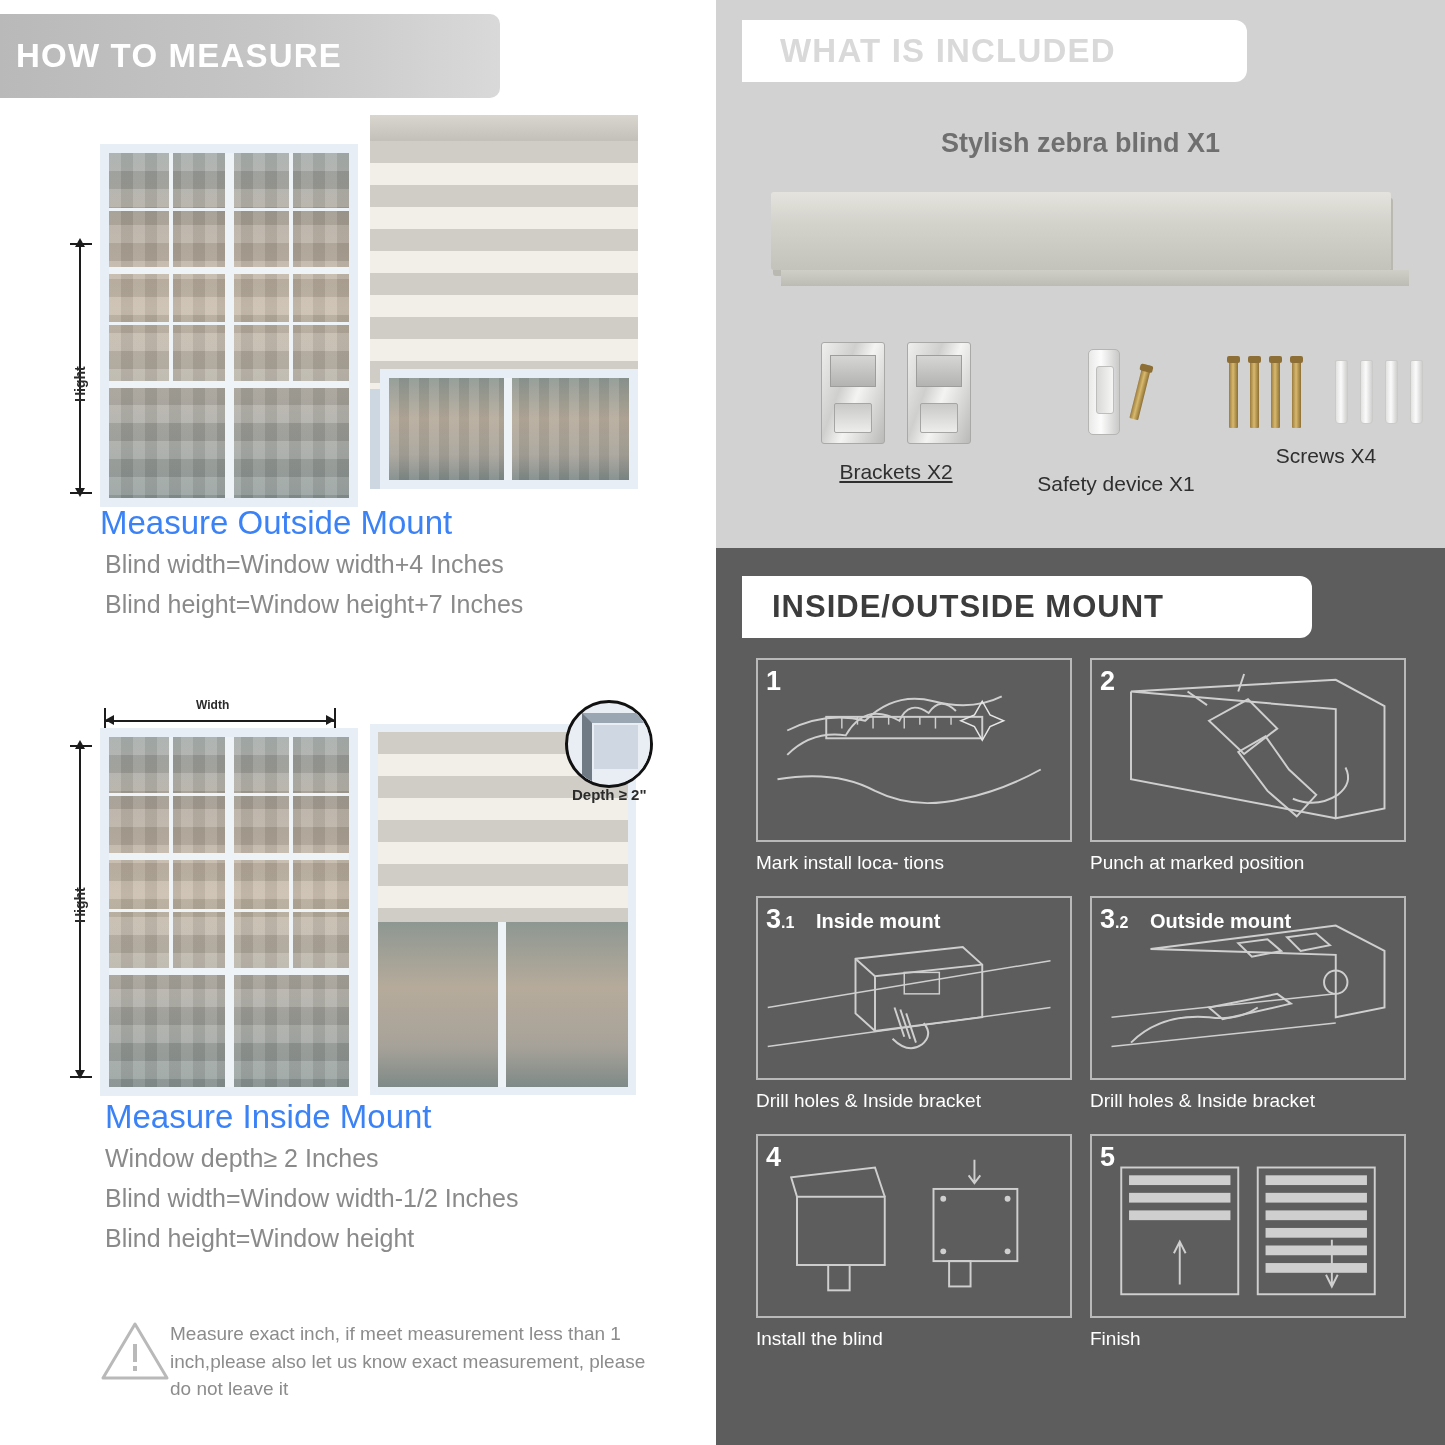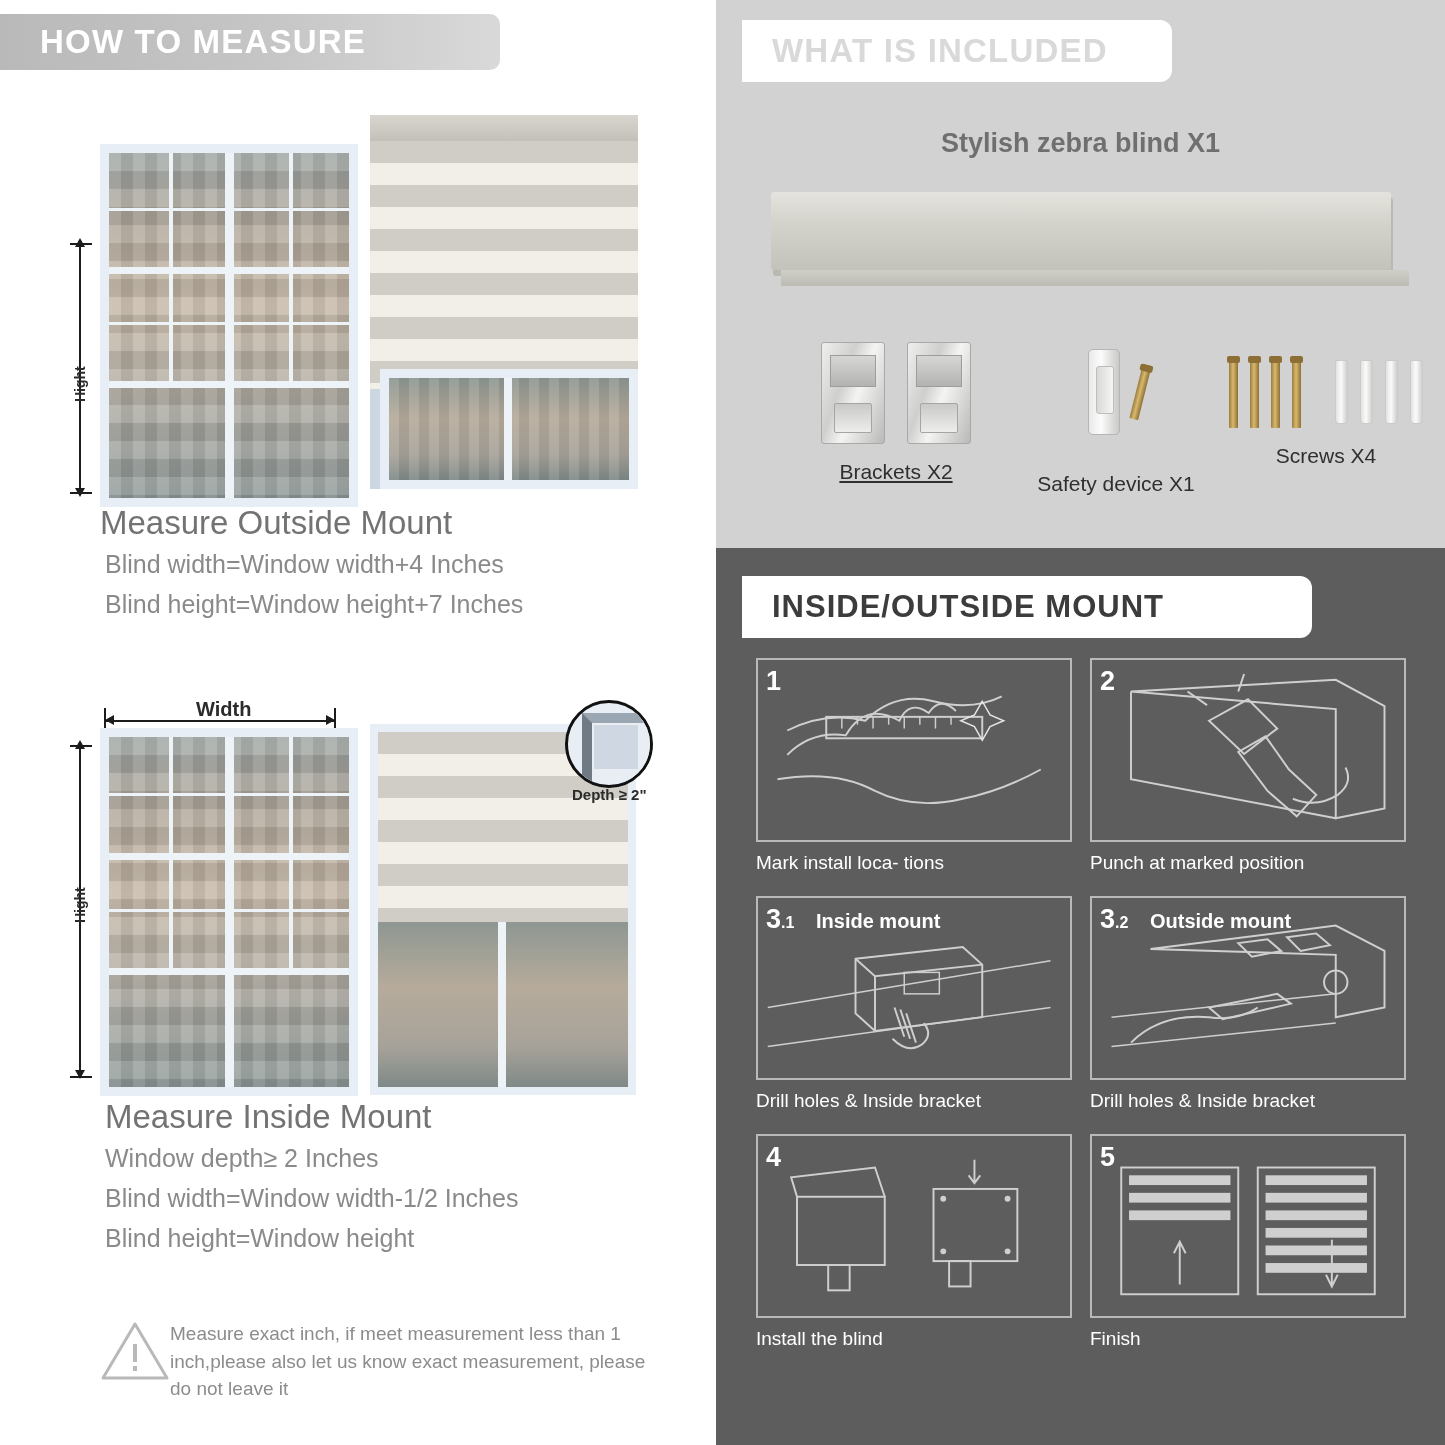--- a/index.html
+++ b/index.html
@@ -11,38 +11,38 @@
     position:relative;
   }
   .page{position:absolute;inset:0;display:flex;}
   
   .left{
     position:absolute;left:0;top:0;width:710px;height:1445px;
     background:#ffffff;
   }
   .ribbon{
     position:relative;
-    height:56px;
+    height:84px;
     display:flex;align-items:center;
-    padding-left:40px;
+    padding-left:16px;
     box-sizing:border-box;
   }
   .ribbon-left{
     width:500px;
     background:linear-gradient(90deg,#b9b9b9 0%,#c6c6c6 55%,#d9d9d9 100%);
     border-radius:0 10px 10px 0;
     margin-top:14px;
   }
   .ribbon-left .txt{
     color:#ffffff;font-size:33px;font-weight:bold;letter-spacing:1.2px;
   }
   
   .measure-block{position:relative;}
   .dim-label{
-    font-size:20px;color:#2b2b2b;font-weight:bold;
+    font-size:12px;color:#2b2b2b;font-weight:bold;
   }
   
   .window{
     position:absolute;
     border:9px solid #e8eef5;
     background:#cdd7e2;
     box-shadow:0 0 0 2px #c3ccd6 inset;
     overflow:hidden;
   }
   .brick{
@@ -88,43 +88,43 @@
   .arrow-l,.arrow-r,.arrow-u,.arrow-d{position:absolute;width:0;height:0;}
   .arrow-l{border-top:5px solid transparent;border-bottom:5px solid transparent;border-right:9px solid #1c1c1c;}
   .arrow-r{border-top:5px solid transparent;border-bottom:5px solid transparent;border-left:9px solid #1c1c1c;}
   .arrow-u{border-left:5px solid transparent;border-right:5px solid transparent;border-bottom:9px solid #1c1c1c;}
   .arrow-d{border-left:5px solid transparent;border-right:5px solid transparent;border-top:9px solid #1c1c1c;}
   .vtext{
     position:absolute;transform:rotate(-90deg);transform-origin:left top;
     font-size:14px;font-weight:bold;color:#2b2b2b;white-space:nowrap;
   }
   .heading{
-    font-size:33px;color:#737373;margin:12px 0 6px 100px;font-weight:normal;
+    font-size:33px;color:#3b82f6;margin:12px 0 6px 100px;font-weight:normal;
   }
   .sub{
     font-size:25px;color:#8a8a8a;margin:6px 0 0 105px;
   }
   .note{
     position:absolute;left:100px;bottom:42px;width:560px;display:flex;align-items:flex-start;
   }
   .warn-tri{width:70px;height:62px;flex:none;position:relative;}
   .note p{margin:0;color:#8c8c8c;font-size:19px;line-height:1.45;}
   
   .callout{
     position:absolute;border:3px solid #111;border-radius:50%;
     width:82px;height:82px;overflow:hidden;background:#e9eef4;
   }
   
   .right{position:absolute;left:716px;top:0;width:729px;height:1445px;}
   .incl{
     position:absolute;left:0;top:0;width:729px;height:548px;background:#d2d2d2;
   }
   .tab-white{
-    position:absolute;left:26px;top:20px;width:430px;height:62px;background:#ffffff;border-radius:0 12px 12px 0;
-    display:flex;align-items:center;padding-left:30px;box-sizing:border-box;
+    position:absolute;left:26px;top:20px;width:505px;height:62px;background:#ffffff;border-radius:0 12px 12px 0;
+    display:flex;align-items:center;padding-left:38px;box-sizing:border-box;
   }
   .tab-white .txt{color:#d9d9d9;font-size:33px;font-weight:bold;letter-spacing:1.2px;}
   .incl-title{
     position:absolute;top:128px;width:100%;text-align:center;color:#6f6f6f;font-size:27px;font-weight:bold;
   }
   .blind-bar{
     position:absolute;left:55px;top:192px;width:620px;height:78px;
     background:linear-gradient(180deg,#e4e3dd 0%,#d3d2cb 40%,#c4c3bb 100%);
     border-radius:3px;
     box-shadow:2px 6px 0 #b9b8b1;

